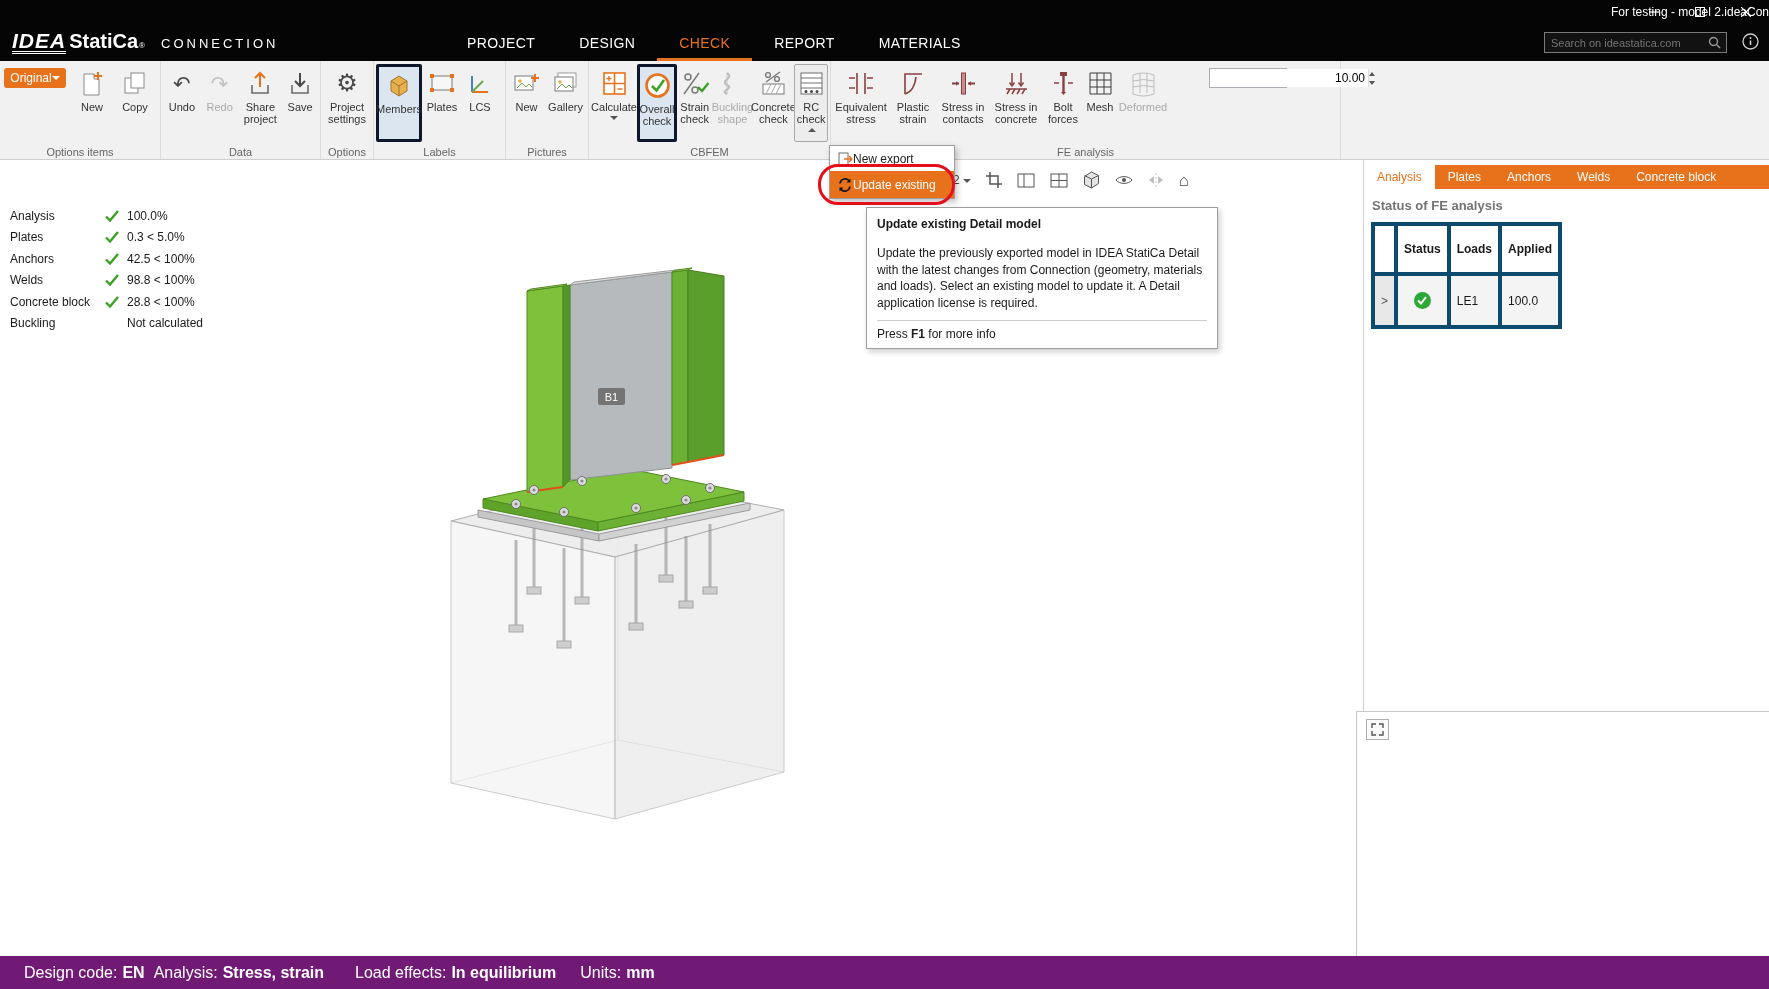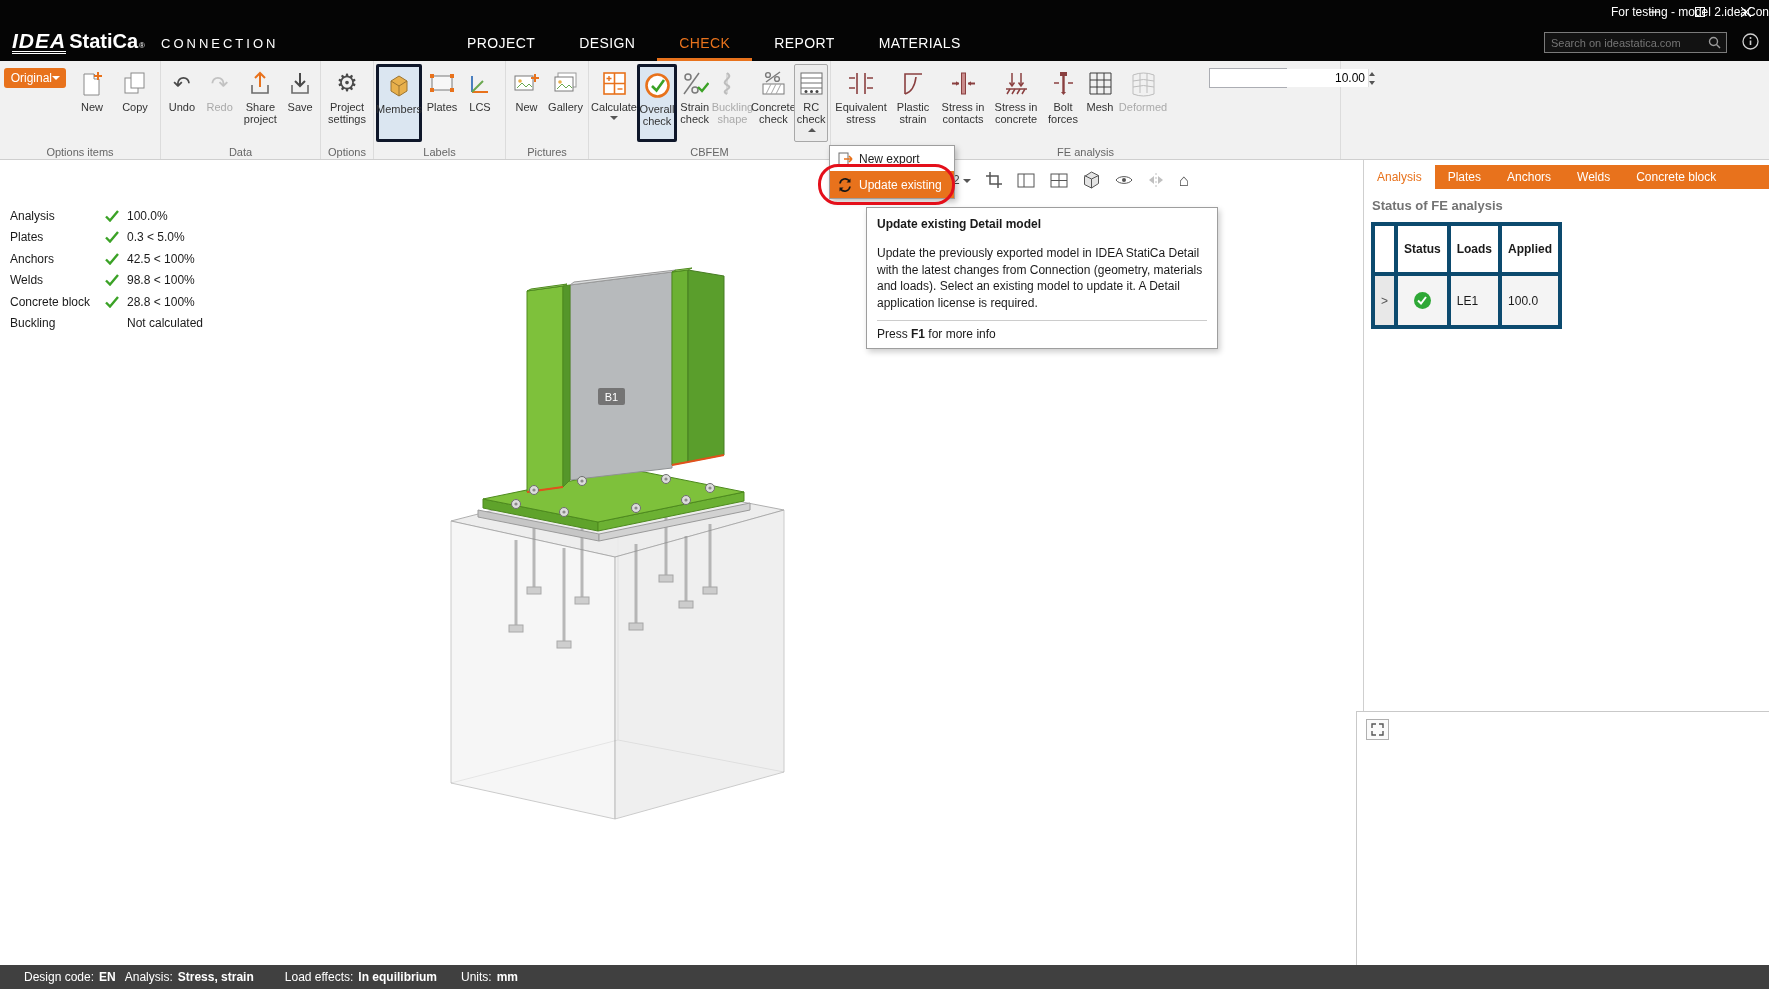--- a/index.html
+++ b/index.html
@@ -31,21 +31,21 @@
 .rgroup-label{position:absolute;left:0;right:0;bottom:1px;text-align:center;font-size:11px;color:#666}
 .g1{width:161px}.g2{width:160px}.g3{width:53px}.g4{width:132px}.g5{width:83px}.g6{width:242px}.g7{width:510px}
 .rbtn{display:flex;flex-direction:column;align-items:center;font-size:11px;color:#333;text-align:center;line-height:1.12;padding-top:2px;gap:2px;height:78px;border:1px solid transparent}
 .rbtn .ricon{height:32px;display:flex;align-items:center;justify-content:center}
 .rbtn.sel{background:#dbe6f1;border:3px solid #0f172a;border-radius:2px}
 .rbtn.open{background:#ededed;border:1px solid #a8a8a8;border-radius:2px}
 .rbtn.dis{color:#aaa}
 .w34{width:34px}.w36{width:36px}.w38{width:38px}.w40{width:40px}.w42{width:42px}.w44{width:44px}.w46{width:46px}.w48{width:48px}.w52{width:52px}.w54{width:54px}.w56{width:56px}
 .glyph{font-size:21px;line-height:1;color:#4a4a4a}
 .glyph.dis{color:#c2c2c2}
-.orig-pill{width:62px;height:20px;background:#E8721C;border-radius:3px;color:#fff;font-size:12px;display:flex;align-items:center;justify-content:flex-end;padding:0 6px;margin:4px 4px 0 2px;flex:none}
+.orig-pill{width:62px;height:20px;background:#E8721C;border-radius:3px;color:#fff;font-size:12px;display:flex;align-items:center;justify-content:center;padding:0 6px;margin:4px 4px 0 2px;flex:none}
 .tri{width:0;height:0;display:inline-block}
 .tri-down-w{border-left:4px solid transparent;border-right:4px solid transparent;border-top:4px solid #fff}
 .tri-down-g{border-left:4px solid transparent;border-right:4px solid transparent;border-top:4px solid #555;margin-top:1px}
 .tri-up-g{border-left:4px solid transparent;border-right:4px solid transparent;border-bottom:4px solid #555;display:inline-block;margin-left:2px}
 .spin{width:78px;height:20px;border:1px solid #abadb3;background:#fff;display:flex;margin:4px 0 0 40px;flex:none}
 .spin input{flex:1;border:none;outline:none;font-size:12px;text-align:right;padding-right:3px;font-family:"Liberation Sans",sans-serif}
 .spin-arrows{width:15px;border-left:1px solid #ddd;display:flex;flex-direction:column}
 .spin-arrows div{flex:1;display:flex;align-items:center;justify-content:center;background:#f3f3f3}
 .tri-up-s{border-left:3.5px solid transparent;border-right:3.5px solid transparent;border-bottom:4px solid #555}
 .tri-dn-s{border-left:3.5px solid transparent;border-right:3.5px solid transparent;border-top:4px solid #555}
@@ -53,21 +53,21 @@
 .results{position:absolute;left:10px;top:205px;font-size:12px;color:#1a1a1a}
 .res-row{display:grid;grid-template-columns:95px 22px auto;align-items:center;height:21.5px}
 .res-check{display:flex;align-items:center}
 
 .le1{position:absolute;left:1072px;top:338px;font-size:12px;color:#333}
 
 .vtoolbar{position:absolute;left:953px;top:168px;height:24px;display:flex;align-items:center;gap:15px;color:#4a4a4a}
 .vt-item{display:flex;align-items:center;gap:3px;font-size:12px}
 
 .exp-menu{position:absolute;left:829px;top:145px;width:126px;background:#fff;border:1px solid #9e9e9e;box-shadow:2px 3px 6px rgba(0,0,0,.25);z-index:20}
-.exp-item{height:25px;display:flex;align-items:center;gap:6px;padding:0 7px;font-size:12px;color:#222}
+.exp-item{height:25px;display:flex;align-items:center;gap:0;padding:0 7px;font-size:12px;color:#222}
 .exp-item.hl{background:#E8721C;color:#fff;height:27px}
 .annot{position:absolute;left:818px;top:164px;width:137px;height:41px;border:3px solid #e40f1a;border-radius:20px;z-index:22;pointer-events:none}
 
 .tooltip{position:absolute;left:866px;top:207px;width:352px;background:#fff;border:1px solid #9e9e9e;box-shadow:2px 3px 6px rgba(0,0,0,.2);padding:9px 10px 7px;z-index:21;font-size:12px;color:#1a1a1a}
 .tt-title{font-weight:bold;margin-bottom:14px}
 .tt-body{line-height:1.38}
 .tooltip hr{border:none;border-top:1px solid #ccc;margin:9px 0 6px}
 
 .vdivider{position:absolute;left:1363px;top:160px;width:1px;height:551px;background:#cfcfcf}
 .rtabs{position:absolute;left:1364px;top:165px;right:0;height:24px;background:#E8721C;display:flex}
@@ -77,21 +77,21 @@
 .rtable{position:absolute;left:1371px;top:222px;border-collapse:collapse;font-size:12px;color:#1a1a1a}
 .rtable th,.rtable td{border:4px solid #0c4a6e;padding:16px 6px}
 .rtable th{font-weight:bold;height:28px;background:#fff}
 .rtable td{height:33px;background:#f4f4f4}
 .td-exp{background:#e8e8e8!important;color:#555;width:20px;text-align:center}
 .status-ok{width:17px;height:17px;border-radius:50%;background:#2EA836;display:flex;align-items:center;justify-content:center;margin:0 auto}
 .hdivider{position:absolute;left:1356px;top:711px;width:413px;height:1px;background:#c9c9c9}
 .vdivider2{position:absolute;left:1356px;top:711px;width:1px;height:254px;background:#c9c9c9}
 .expand-btn{position:absolute;left:1366px;top:719px;width:23px;height:21px;border:1px solid #b0b0b0;background:#fafafa;display:flex;align-items:center;justify-content:center}
 
-.statusbar{position:absolute;left:0;bottom:0;width:100%;height:24px;background:#404040;color:#fff;display:flex;align-items:center;font-size:12px;padding-left:24px}
+.statusbar{position:absolute;left:0;bottom:0;width:100%;height:33px;background:#701a75;color:#fff;display:flex;align-items:center;font-size:16px;padding-left:24px}
 .sb-item{display:flex;gap:5px;white-space:nowrap}
 .sb-item b{font-weight:bold}
 .m8{margin-right:9px}.m30{margin-right:31px}.m24{margin-right:24px}
 </style>
 </head>
 <body>
 
 <div id="stage">
 
   <div class="titlebar">

